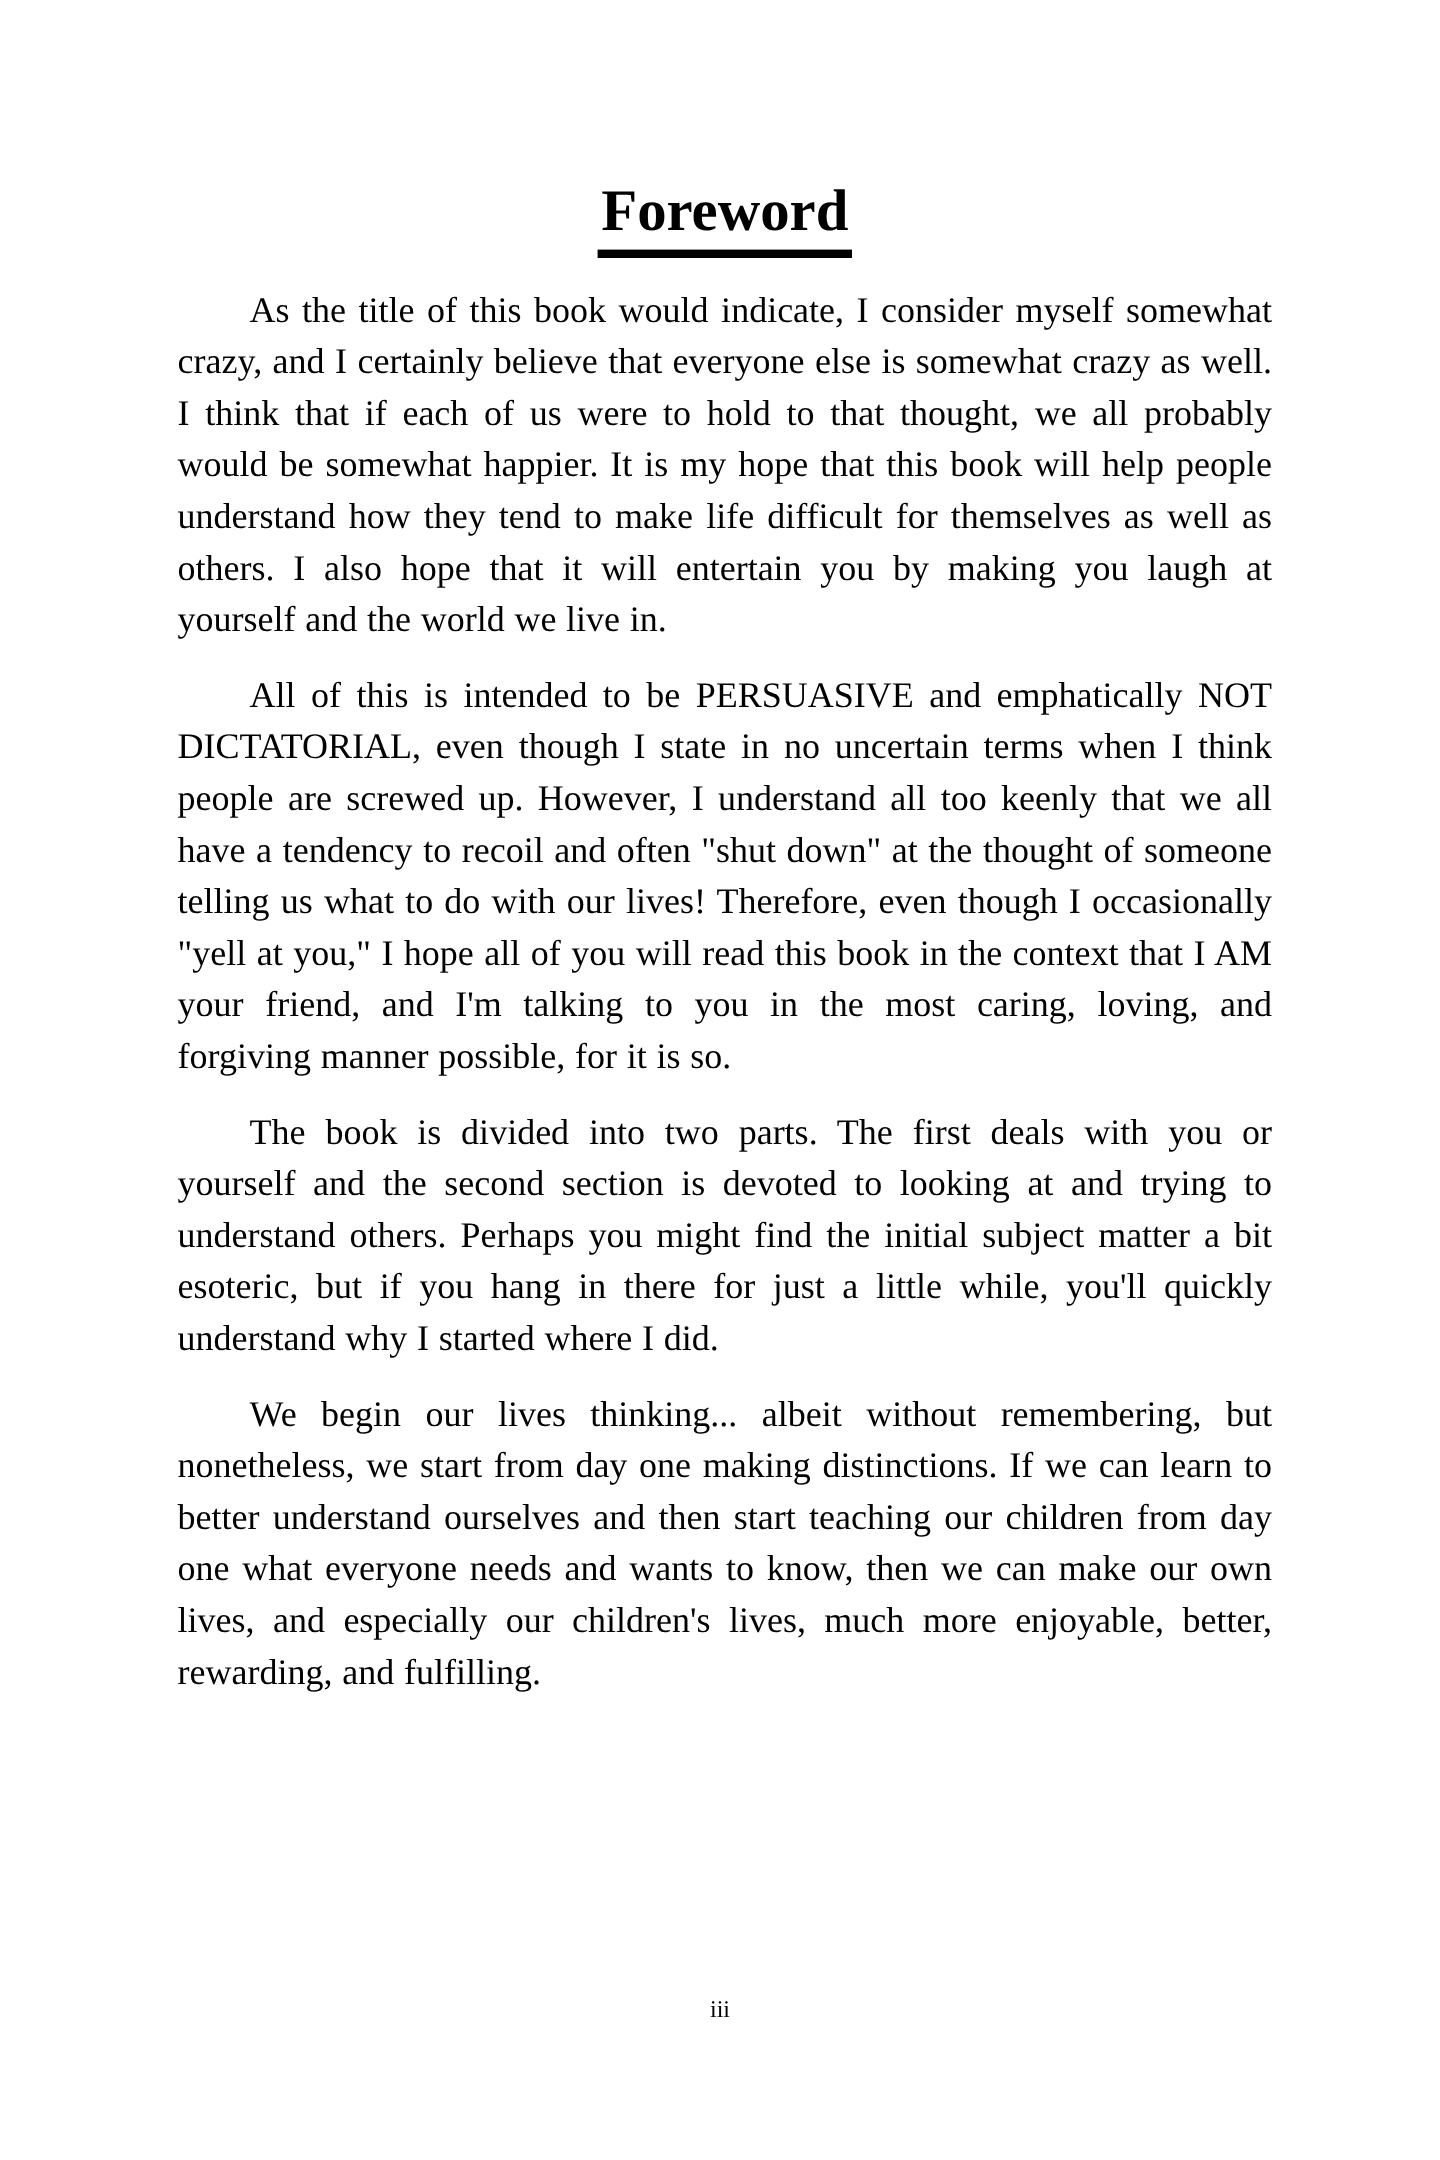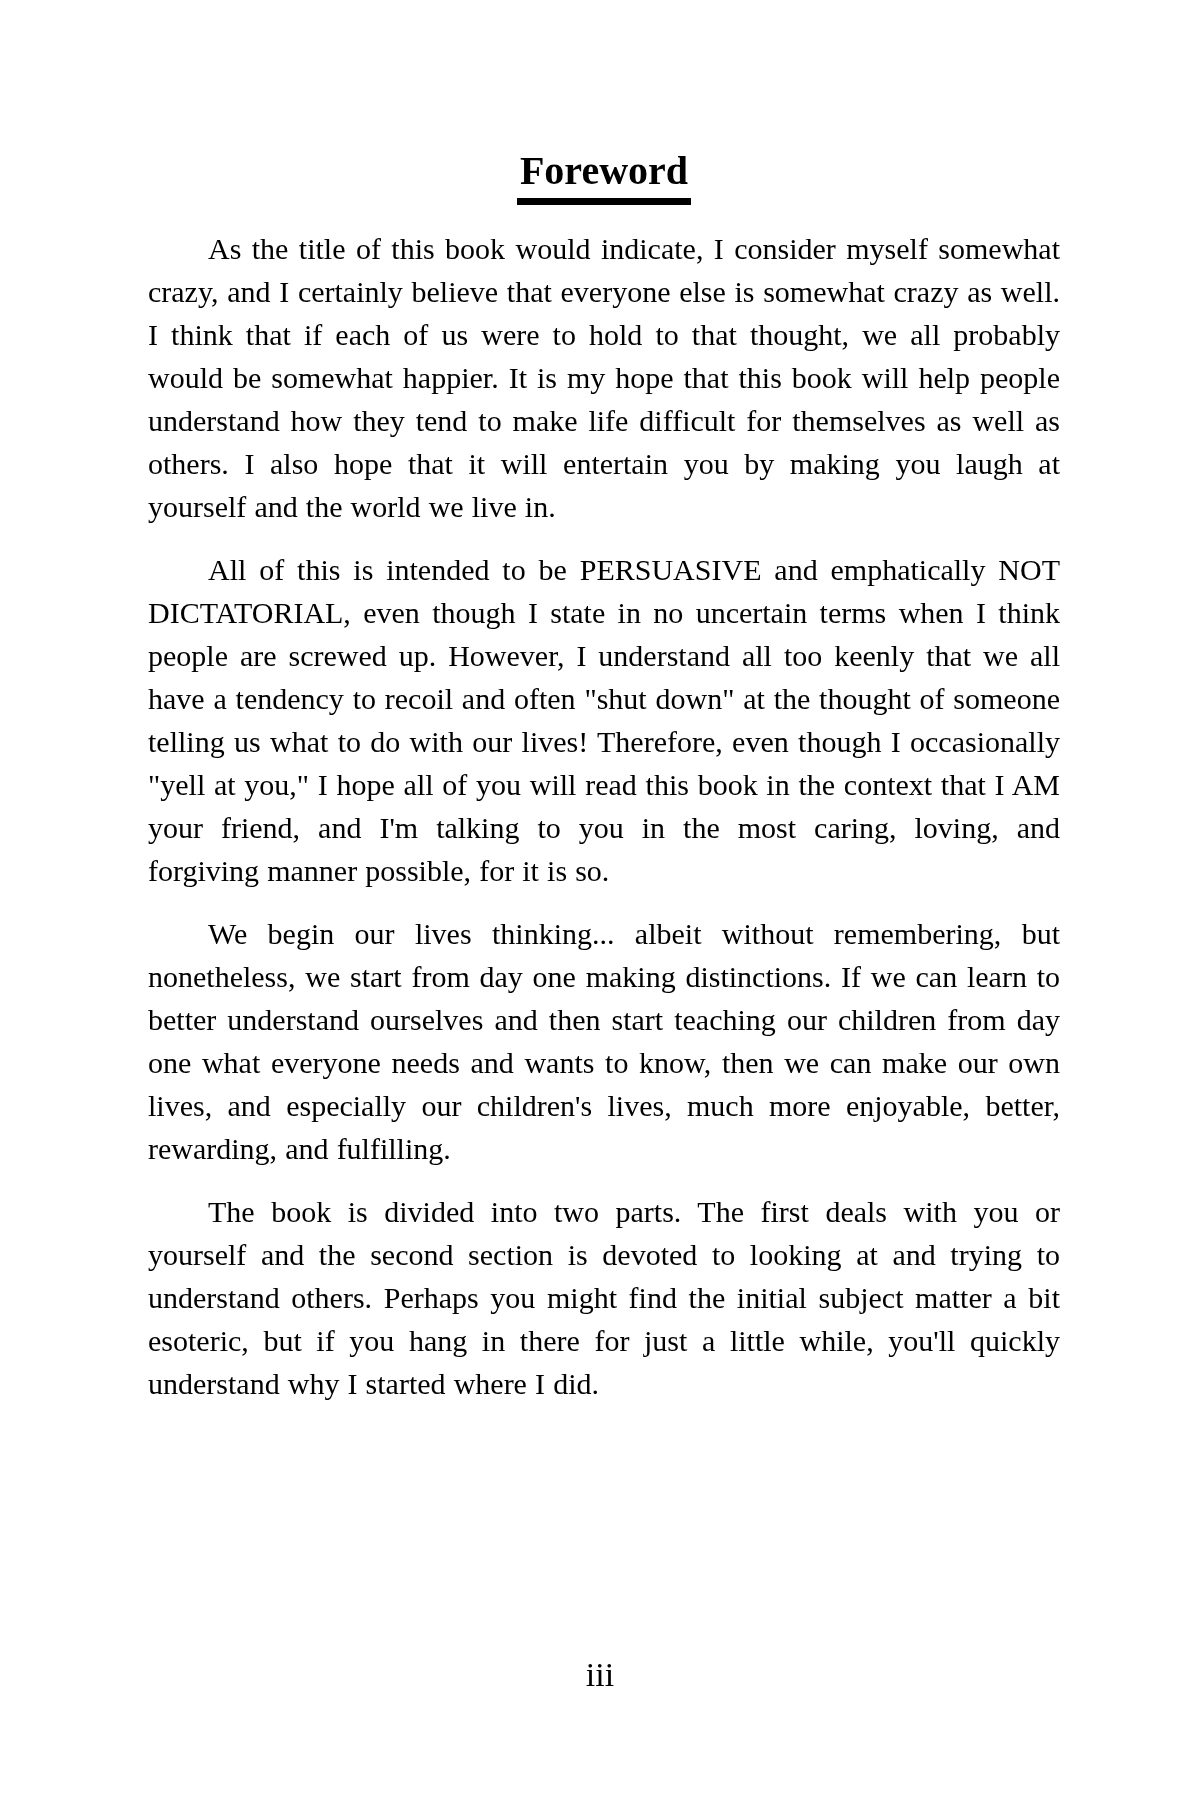--- a/index.html
+++ b/index.html
@@ -13,21 +13,21 @@
     height: 1800px;
     background: #ffffff;
     color: #000000;
     font-family: "Liberation Serif", "DejaVu Serif", serif;
     box-sizing: border-box;
     padding: 148px 140px 0 148px;
     overflow: hidden;
   }
   .title {
     text-align: center;
-    font-size: 40px;
+    font-size: 49px;
     font-weight: bold;
     line-height: 1.15;
     margin: 0 0 22px 0;
   }
   .title-text {
     display: inline-block;
     border-bottom: 7px solid #000000;
     padding: 0 3px 4px 3px;
   }
   .body-text p {
@@ -37,33 +37,33 @@
     text-indent: 60px;
     margin: 0 0 20px 0;
     word-spacing: 0.02em;
   }
   .page-number {
     position: absolute;
     left: 0;
     right: 0;
     top: 1655px;
     text-align: center;
-    font-size: 34px;
+    font-size: 20px;
     line-height: 40px;
   }
 </style>
 </head>
 <body>
 
 <div class="page">
   <h1 class="title">
     <span class="title-text">Foreword</span>
   </h1>
 
   <div class="body-text">
     <p>As the title of this book would indicate, I consider myself somewhat crazy, and I certainly believe that everyone else is somewhat crazy as well. I think that if each of us were to hold to that thought, we all probably would be somewhat happier. It is my hope that this book will help people understand how they tend to make life difficult for themselves as well as others. I also hope that it will entertain you by making you laugh at yourself and the world we live in.</p>
     <p>All of this is intended to be PERSUASIVE and emphatically NOT DICTATORIAL, even though I state in no uncertain terms when I think people are screwed up. However, I understand all too keenly that we all have a tendency to recoil and often "shut down" at the thought of someone telling us what to do with our lives! Therefore, even though I occasionally "yell at you," I hope all of you will read this book in the context that I AM your friend, and I'm talking to you in the most caring, loving, and forgiving manner possible, for it is so.</p>
+    <p>The book is divided into two parts. The first deals with you or yourself and the second section is devoted to looking at and trying to understand others. Perhaps you might find the initial subject matter a bit esoteric, but if you hang in there for just a little while, you'll quickly understand why I started where I did.</p>
     <p>We begin our lives thinking... albeit without remembering, but nonetheless, we start from day one making distinctions. If we can learn to better understand ourselves and then start teaching our children from day one what everyone needs and wants to know, then we can make our own lives, and especially our children's lives, much more enjoyable, better, rewarding, and fulfilling.</p>
-    <p>The book is divided into two parts. The first deals with you or yourself and the second section is devoted to looking at and trying to understand others. Perhaps you might find the initial subject matter a bit esoteric, but if you hang in there for just a little while, you'll quickly understand why I started where I did.</p>
   </div>
 
   <div class="page-number">iii</div>
 </div>
 
 </body></html>

